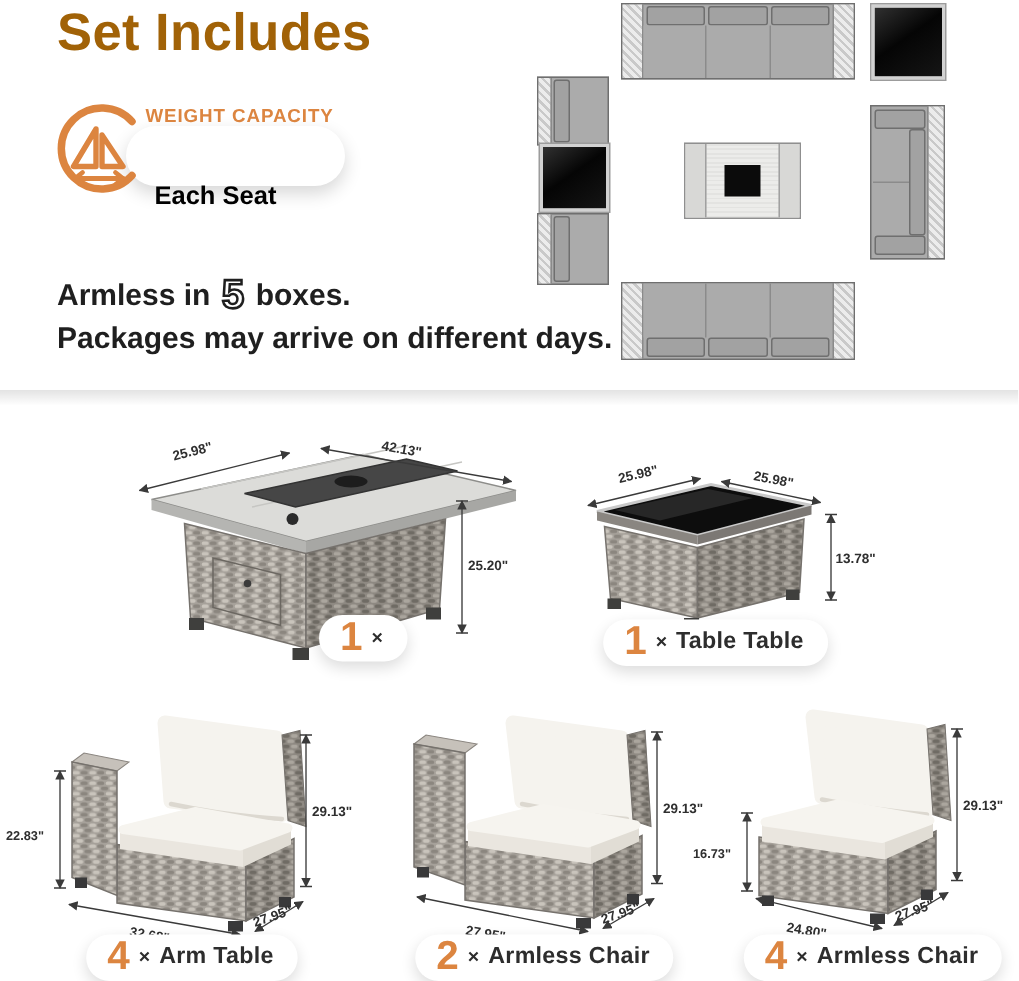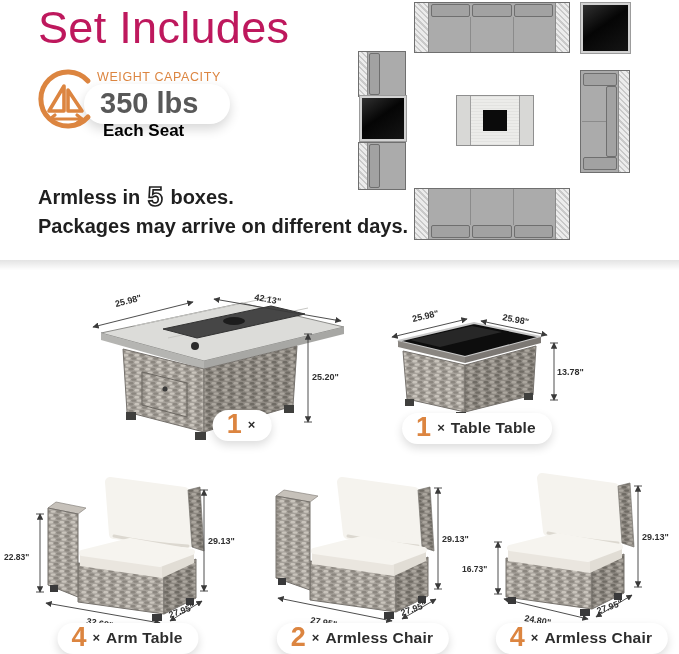--- a/index.html
+++ b/index.html
@@ -1,26 +1,26 @@
 <!DOCTYPE html>
 <html><head>
 <meta charset="utf-8">
 <style>
   html,body{margin:0;padding:0;background:#fff;}
   .canvas{position:relative;width:679px;height:654px;background:#ffffff;overflow:hidden;
           font-family:"Liberation Sans",sans-serif;color:#2d2d2d;}
   .abs{position:absolute;box-sizing:border-box;}
 
   
-  .title{left:38px;top:2px;font-size:45px;font-weight:400;letter-spacing:.3px;color:#be185d;}
+  .title{left:38px;top:2px;font-size:35px;font-weight:700;letter-spacing:.3px;color:#a16207;}
 
   
   .wc-pill{left:84px;top:84px;width:146px;height:40px;border-radius:20px;background:#fff;
            box-shadow:0 5px 12px rgba(0,0,0,.16);}
-  .wc-label{left:97px;top:70px;font-size:12.5px;font-weight:400;letter-spacing:.6px;color:#dc8540;}
+  .wc-label{left:97px;top:70px;font-size:12.5px;font-weight:700;letter-spacing:.6px;color:#dc8540;}
   .wc-value{left:100px;top:87px;font-size:29px;font-weight:800;color:#585858;}
   .wc-sub{left:103px;top:121px;font-size:17px;font-weight:700;color:#000000;}
   .wc-icon{left:35px;top:67px;}
 
   
   .delivery{left:38px;top:183px;font-size:20px;font-weight:700;color:#1f1f1f;line-height:29px;}
   .five{font-size:27px;font-weight:700;line-height:1;padding:0 2px;color:#1f1f1f;vertical-align:-2px;}
   @supports (-webkit-text-stroke:1px #000){
     .five{color:#ffffff;-webkit-text-stroke:1.7px #1f1f1f;}
   }
@@ -113,21 +113,20 @@
 
   <div class="abs wc-pill"></div>
   <svg class="abs wc-icon" width="64" height="64" viewBox="0 0 64 64">
     <path d="M 53 14 A 27 27 0 1 0 53 50" fill="none" stroke="#dc8540" stroke-width="5" stroke-linecap="round"></path>
     <path d="M14,44 L29,44 L29,19 Z" fill="none" stroke="#dc8540" stroke-width="3.6" stroke-linejoin="round"></path>
     <path d="M33,44 L33,23 L47,44 Z" fill="none" stroke="#dc8540" stroke-width="3.6" stroke-linejoin="round"></path>
     <path d="M15,52 L47,52" stroke="#dc8540" stroke-width="3.2" stroke-linecap="round"></path>
     <path d="M20,48 L15,52 L20,56 M42,48 L47,52 L42,56" fill="none" stroke="#dc8540" stroke-width="3.2" stroke-linecap="round" stroke-linejoin="round"></path>
   </svg>
   <div class="abs wc-label">WEIGHT CAPACITY</div>
-  <div class="abs wc-value">350 lbs</div>
   <div class="abs wc-sub">Each Seat</div>
 
   <div class="abs delivery">
     <div><span>Armless in</span>
       <span class="five">5</span>
       <span>boxes.</span></div>
     <div>Packages may arrive on different days.</div>
   </div>
 
   <div class="abs plan">

